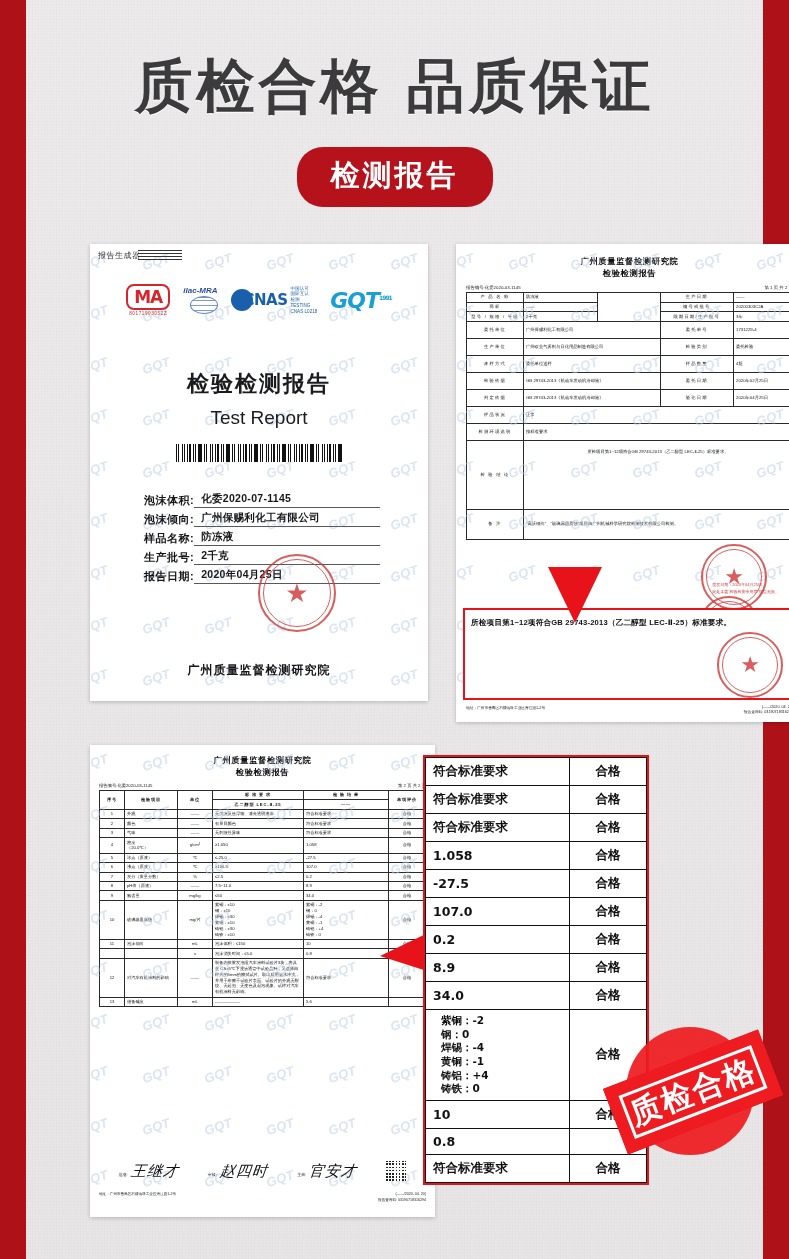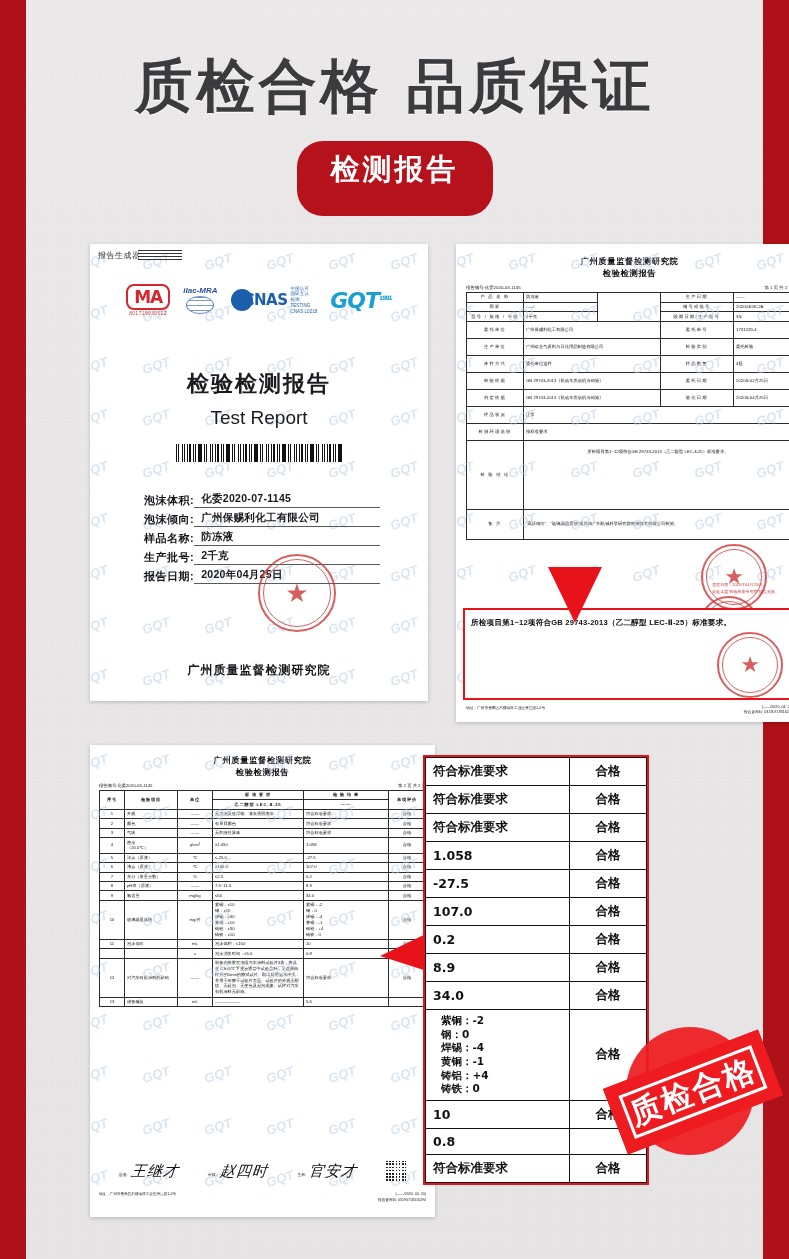--- a/index.html
+++ b/index.html
@@ -25,25 +25,25 @@
 
   
   .hdr{position:absolute;left:0;right:0;top:56px;text-align:center;}
   .hdr-title{
     font-family:"DejaVu Sans",sans-serif;
     font-size:58px;font-weight:bold;color:#3b3b3d;
     letter-spacing:4px;line-height:1.05;
     text-shadow:0 1px 0 #fff;
   }
   .hdr-pill{
-    display:inline-block;margin-top:24px;
+    display:inline-block;margin-top:30px;
     background:#b5121b;color:#fff;
     font-family:"DejaVu Sans",sans-serif;
     font-size:29px;font-weight:bold;letter-spacing:3px;
-    padding:9px 34px 26px;border-radius:26px;
+    padding:9px 34px 11px;border-radius:26px;
   }
 
   
   .sheet{
     position:absolute;background:#fff;
     box-shadow:0 1px 4px rgba(0,0,0,.22);
     overflow:hidden;
     color:#15151a;
   }
   .wm{
@@ -59,21 +59,21 @@
   #doc1{left:38px;top:244px;width:338px;height:457px;}
   #doc1 .gen{position:absolute;left:8px;top:6px;font-size:8px;color:#333;letter-spacing:.5px;}
   #doc1 .genblk{position:absolute;left:48px;top:5px;width:44px;height:11px;
     background:repeating-linear-gradient(0deg,#333 0,#333 1.4px,transparent 1.4px,transparent 3px);}
   .logos{position:absolute;left:0;right:0;top:34px;height:44px;
     display:flex;align-items:center;justify-content:center;gap:13px;}
   .logo-cma{display:flex;flex-direction:column;align-items:center;}
   .cma-box{border:2.2px solid #d4262c;border-radius:8px;padding:1px 6px;
     color:#d4262c;font-weight:bold;font-size:17px;letter-spacing:-1px;font-family:"DejaVu Sans",sans-serif;}
   .cma-num{font-size:4.6px;color:#d4262c;letter-spacing:.6px;margin-top:1px;}
-  .logo-ilac{display:flex;flex-direction:column;align-items:center;}
+  .logo-ilac{display:flex;flex-direction:column;align-items:flex-end;}
   .ilac-t{color:#2a4f9b;font-weight:bold;font-size:8px;font-style:italic;}
   .ilac-c{width:26px;height:16px;border:1.3px solid #5b7fc2;border-radius:50%;
     margin-top:1px;background:repeating-linear-gradient(0deg,transparent 0,transparent 2px,#7d99cf 2px,#7d99cf 2.6px);}
   .logo-cnas{display:flex;align-items:center;gap:3px;}
   .cnas-o{width:22px;height:22px;border-radius:50%;background:#1a5fab;}
   .cnas-t{color:#1a5fab;font-weight:bold;font-size:15px;letter-spacing:-.5px;margin-left:-12px;
      font-family:"DejaVu Sans",sans-serif;}
   .cnas-s{font-size:4.6px;color:#1a5fab;line-height:1.25;}
   .logo-gqt{color:#1a9fd4;font-weight:bold;font-size:22px;font-style:italic;
     font-family:"DejaVu Sans",sans-serif;letter-spacing:-1px;}

